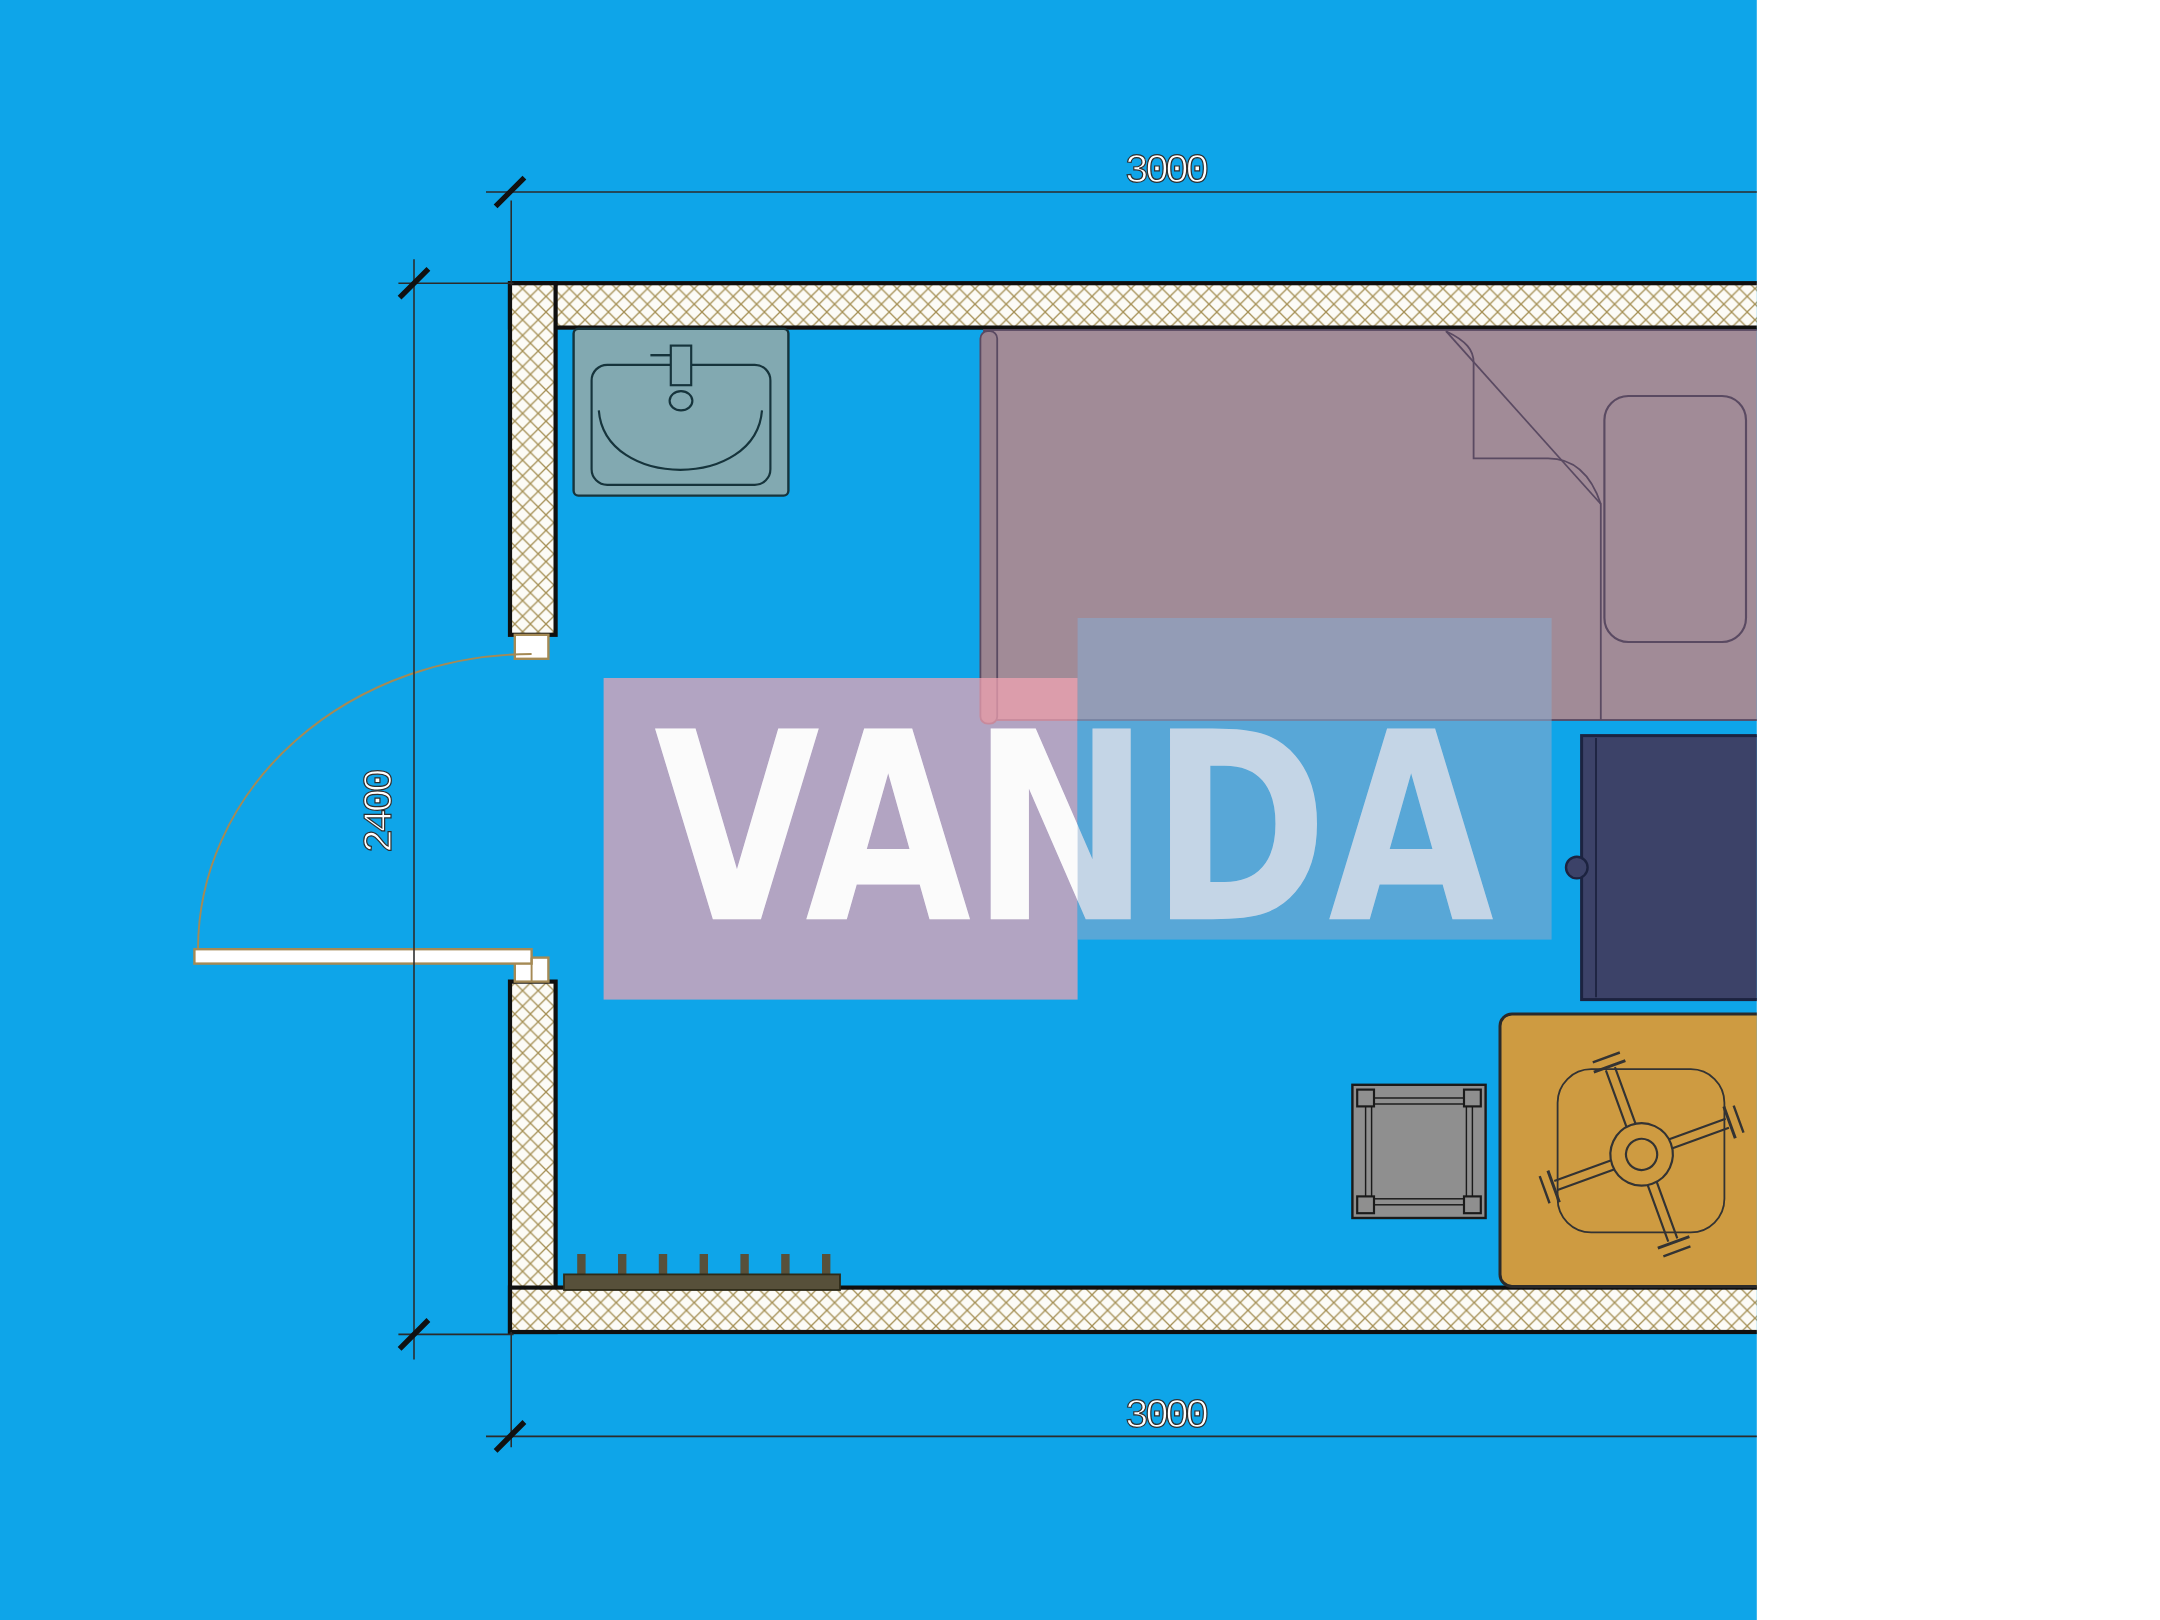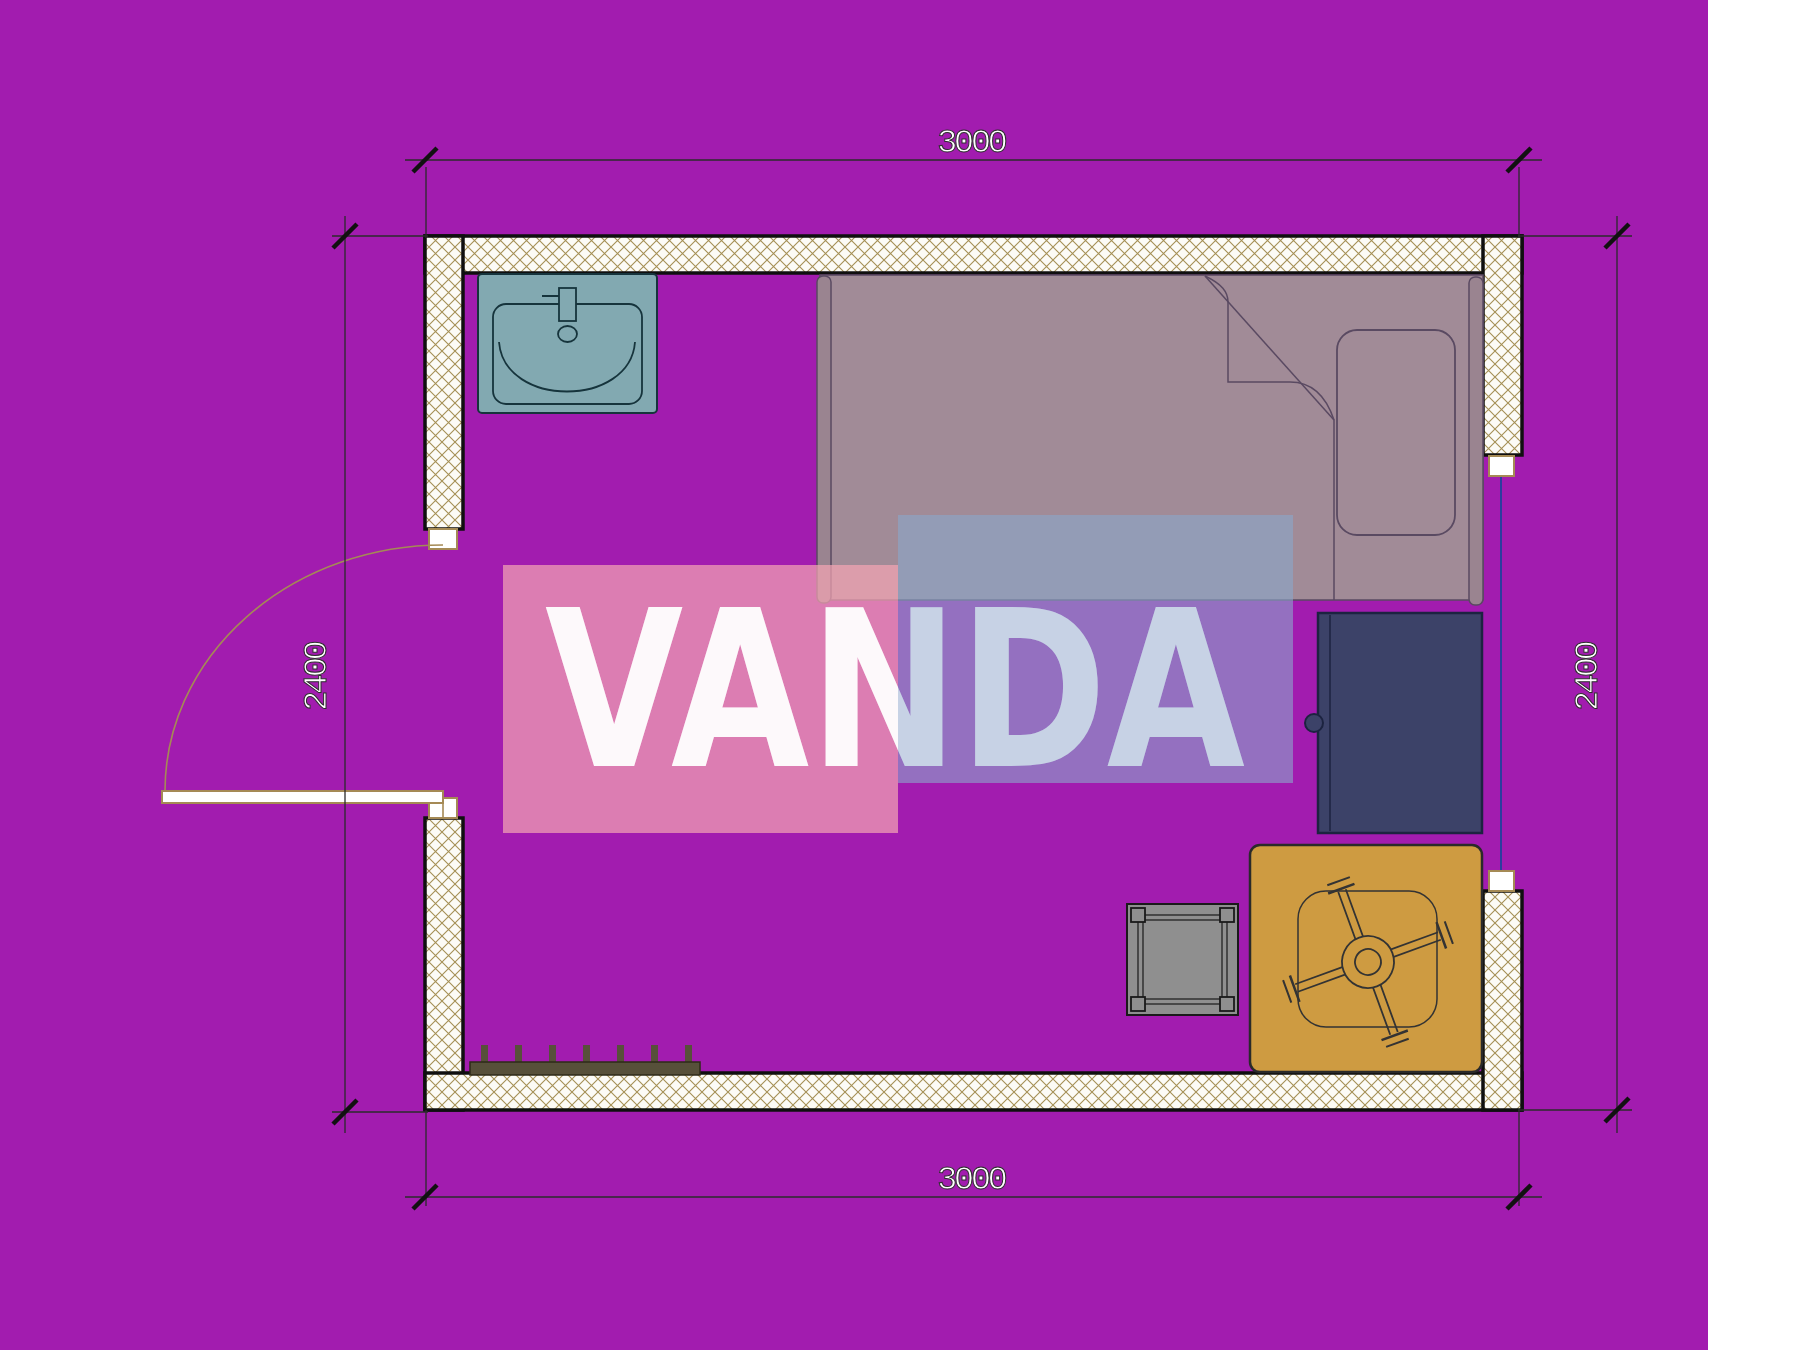--- a/index.html
+++ b/index.html
@@ -1,16 +1,16 @@
 <!DOCTYPE html>
 <html><head>
 <meta charset="utf-8">
 <style>
   html,body{margin:0;padding:0;background:#ffffff;}
-  .canvas{position:relative;width:1708px;height:1350px;background:#a21caf;overflow:hidden;}
+  .canvas{position:relative;width:1464px;height:1350px;background:#0ea5e9;overflow:hidden;}
   svg{display:block;}
   .dim-text{font-family:"Liberation Mono","DejaVu Sans Mono",monospace;font-size:34px;
             fill:#ffffff;stroke:#2e2e2e;stroke-width:1px;letter-spacing:1px;}
   .wm-text{font-family:"DejaVu Sans","Liberation Sans",sans-serif;font-weight:bold;font-size:218px;}
 </style>
 </head>
 <body>
 
 <div class="canvas">
 <svg width="1800" height="1350" viewBox="0 0 1800 1350">

